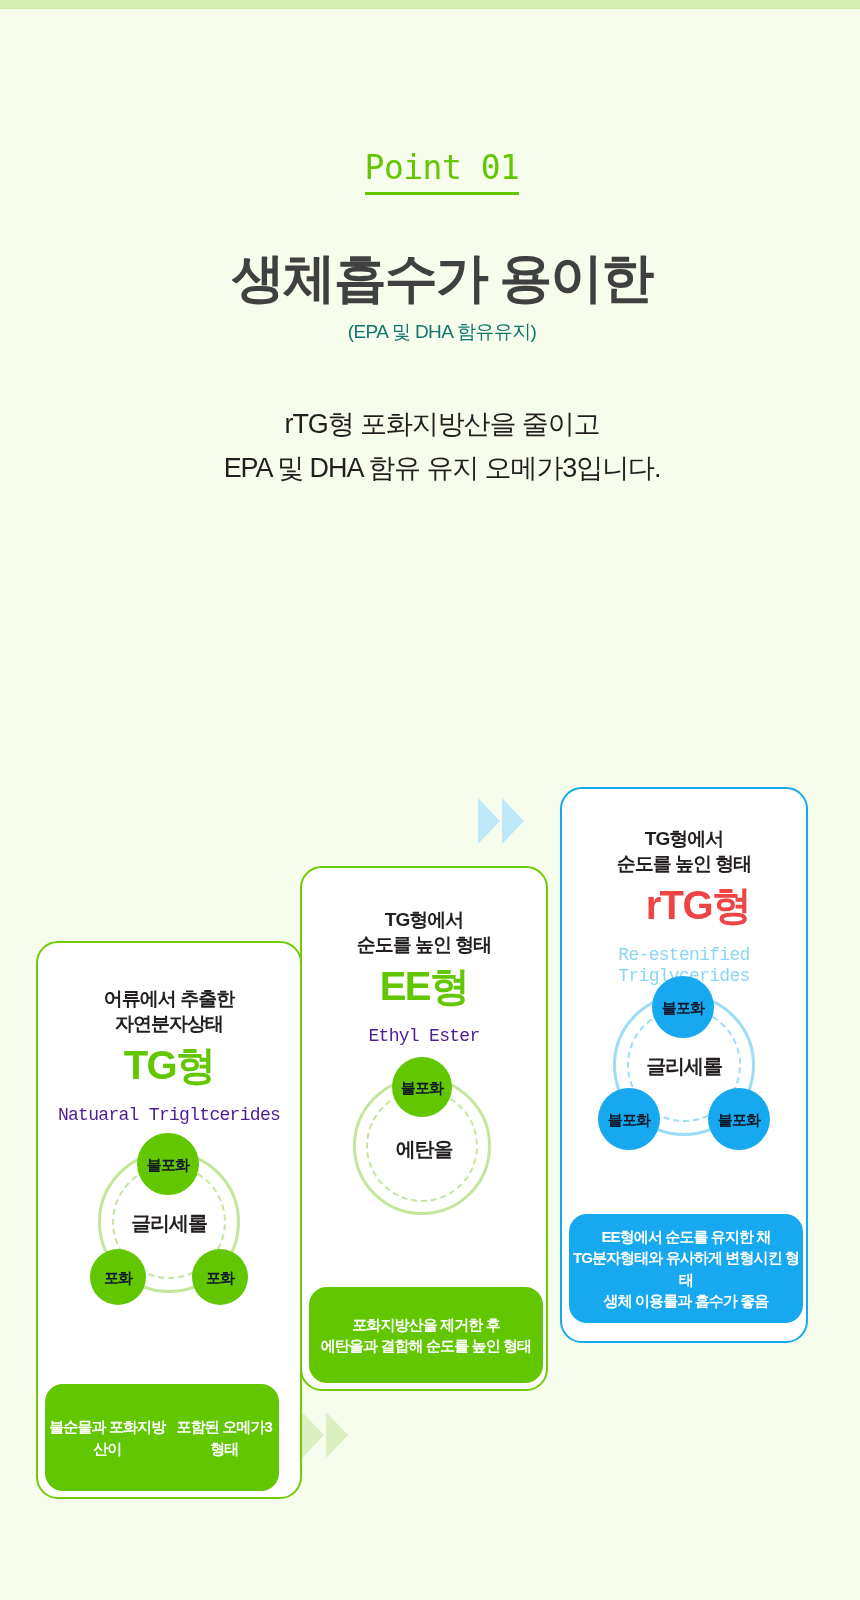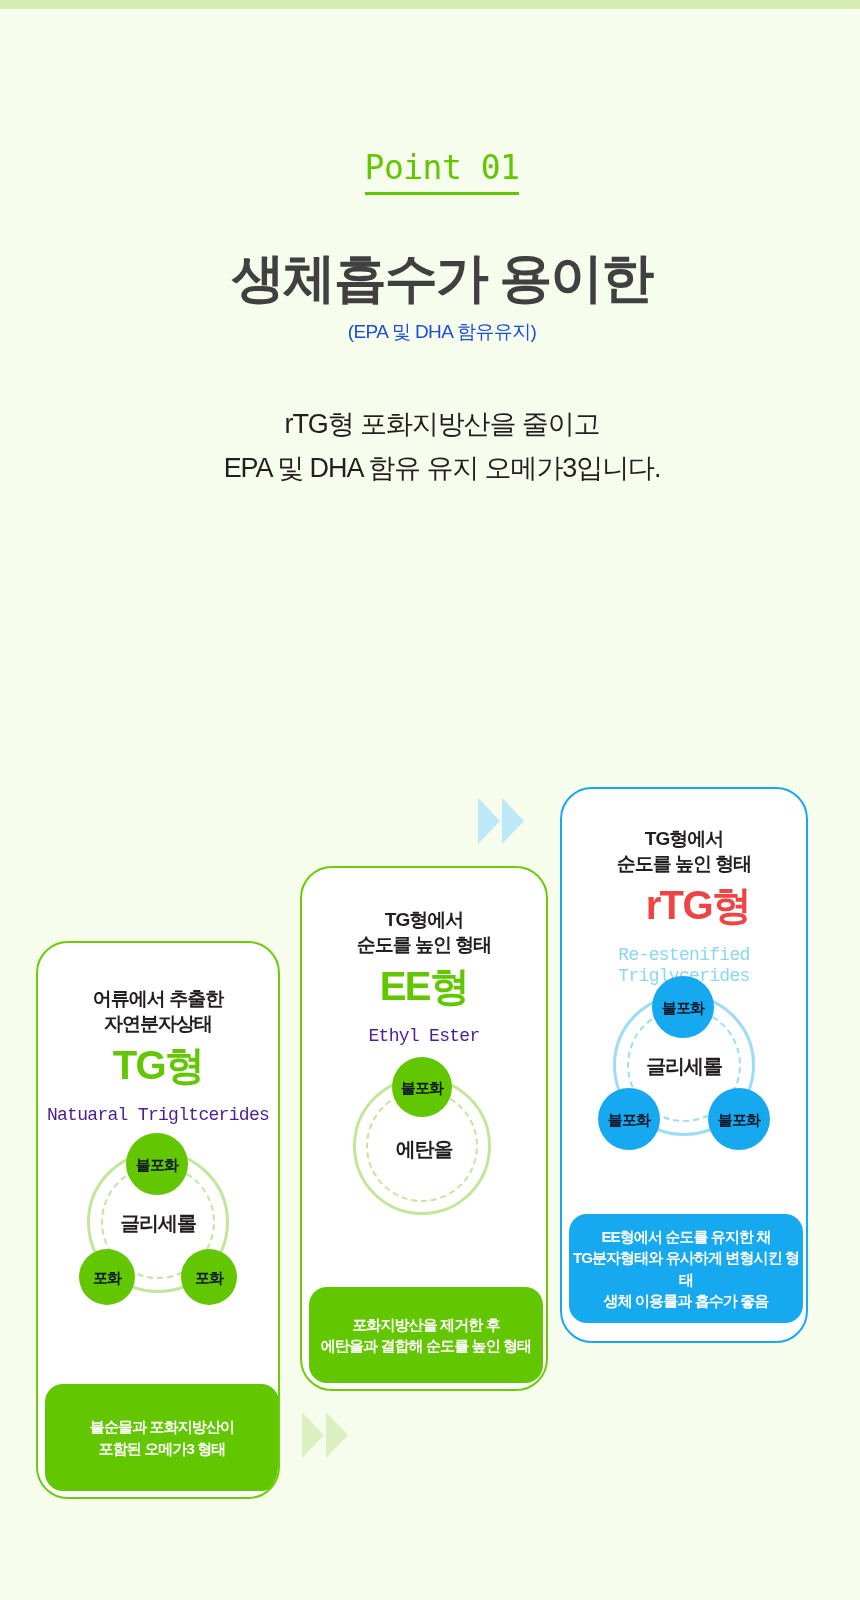--- a/index.html
+++ b/index.html
@@ -63,21 +63,21 @@
     font-weight: 700;
     color: #62c600;
     letter-spacing: -2px;
     line-height: 1.16;
   }
 
   .title-sub {
     margin-top: 10px;
     font-size: 19px;
     font-weight: 400;
-    color: #1d4ed8;
+    color: #0f766e;
     letter-spacing: -0.6px;
   }
 
   .body-copy {
     margin-top: 58px;
     font-size: 27px;
     font-weight: 400;
     color: #231f20;
     line-height: 1.62;
     letter-spacing: -1.1px;
@@ -90,21 +90,21 @@
     width: 860px;
     height: 1600px;
     pointer-events: none;
   }
   .stage > * { pointer-events: auto; }
 
   
   .card {
     position: absolute;
     background: #ffffff;
-    border-radius: 32px;
+    border-radius: 22px;
     overflow: hidden;
   }
   .card.green  { border: 2px solid #6ecb07; }
   .card.blue   { border: 2px solid #16a9ef; }
 
   .card-inner {
     position: absolute;
     top: 0; left: 0;
     width: 100%;
     text-align: center;
@@ -232,39 +232,39 @@
   <div class="chevrons" style="left:478px; top:798px;">
     <span class="chev blue"></span>
     <span class="chev blue"></span>
   </div>
 
   <div class="chevrons" style="left:302px; top:1412px;">
     <span class="chev green"></span>
     <span class="chev green"></span>
   </div>
 
-  <div class="card green" style="left:36px; top:941px; width:244px; height:558px;">
+  <div class="card green" style="left:36px; top:941px; width:266px; height:558px;">
 
     <div class="card-inner" style="padding-top:43px;">
       <div class="card-eyebrow">어류에서 추출한</div>
       <div class="card-eyebrow">자연분자상태</div>
       <div class="card-type green">TG형</div>
       <div class="card-latin green">Natuaral Trigltcerides</div>
     </div>
 
     <div class="molecule" style="top:198px; width:170px; height:180px;">
       <div class="mol-ring solid-g" style="left:14px;  top:10px; width:142px; height:142px;"></div>
       <div class="mol-ring dashed-g" style="left:28px;  top:24px; width:114px; height:114px;"></div>
       <div class="mol-center" style="top:72px;">글리세롤</div>
       <div class="node green" style="left:53px; top:-8px;  width:62px; height:62px;">불포화</div>
       <div class="node green" style="left:6px;  top:108px; width:56px; height:56px;">포화</div>
       <div class="node green" style="left:108px;top:108px; width:56px; height:56px;">포화</div>
     </div>
 
-    <div class="card-band green" style="left:7px; bottom:6px; width:234px; height:107px; flex-direction:column;">
+    <div class="card-band green" style="left:7px; bottom:6px; width:234px; height:107px; ">
       <span>불순물과 포화지방산이</span>
       <span>포함된 오메가3 형태</span>
     </div>
   </div>
 
   <div class="card green" style="left:300px; top:866px; width:248px; height:525px;">
 
     <div class="card-inner" style="padding-top:39px;">
       <div class="card-eyebrow">TG형에서</div>
       <div class="card-eyebrow">순도를 높인 형태</div>

